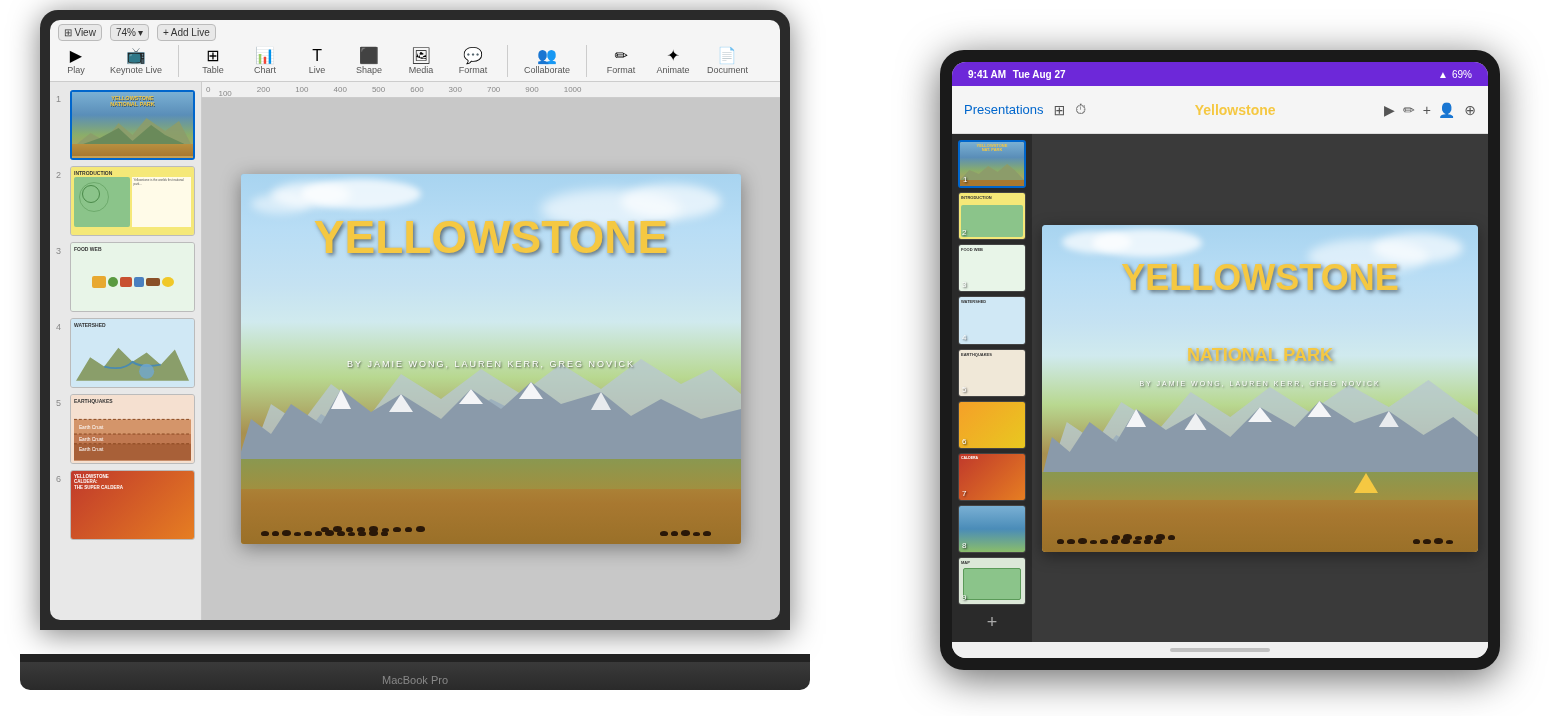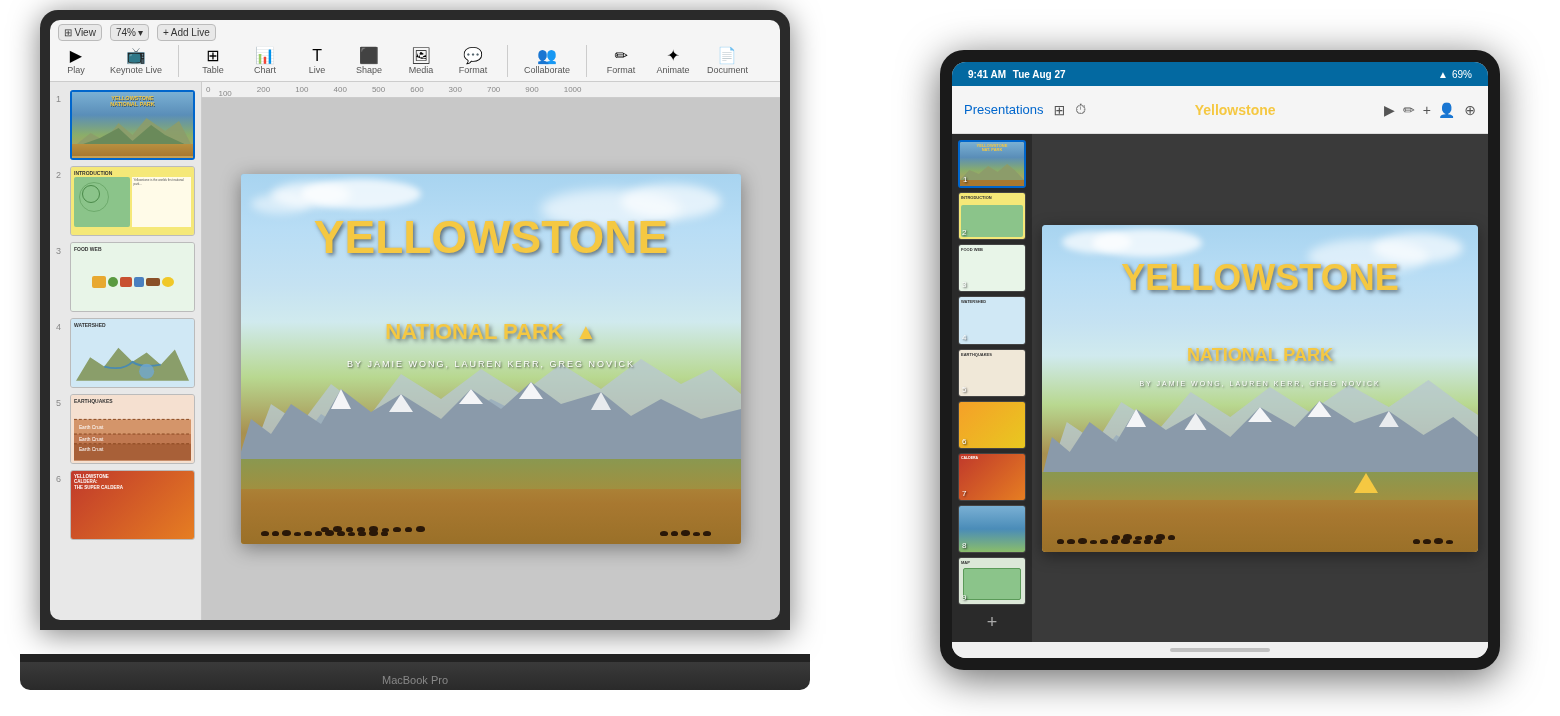--- a/index.html
+++ b/index.html
@@ -254,21 +254,21 @@
       height: 100%;
       background: #f0f0f0;
       border-radius: 14px;
       overflow: hidden;
       display: flex;
       flex-direction: column;
     }
 
     
     .ipad-status {
-      background: #0369a1;
+      background: #6d28d9;
       color: white;
       display: flex;
       align-items: center;
       justify-content: space-between;
       padding: 4px 16px;
       font-size: 10px;
       height: 24px;
     }
     .ipad-status-left { font-weight: 600; }
     .ipad-status-right { display: flex; gap: 4px; align-items: center; }
@@ -685,24 +685,20 @@
             </div>
             <div style="position:absolute; bottom:8px; right:30px; display:flex; gap:3px; align-items:flex-end;">
               <div style="width:8px; height:5px; background:#2a1808; border-radius:50% 50% 40% 40%;"></div>
               <div style="width:7px; height:5px; background:#2a1808; border-radius:50% 50% 40% 40%;"></div>
               <div style="width:9px; height:6px; background:#2a1808; border-radius:50% 50% 40% 40%;"></div>
               <div style="width:7px; height:4px; background:#2a1808; border-radius:50% 50% 40% 40%;"></div>
               <div style="width:8px; height:5px; background:#2a1808; border-radius:50% 50% 40% 40%;"></div>
             </div>
 
             <div class="main-slide-title">YELLOWSTONE</div>
-            <div class="main-slide-subtitle">
-              <span>NATIONAL PARK</span>
-              <span style="margin-left:5px;">▲</span>
-            </div>
             <div class="main-slide-byline">BY JAMIE WONG, LAUREN KERR, GREG NOVICK</div>
           </div>
         </div>
       </div>
 
     </div>
   </div>
   <div class="macbook-hinge"></div>
   <div class="macbook-base"></div>
 </div>

